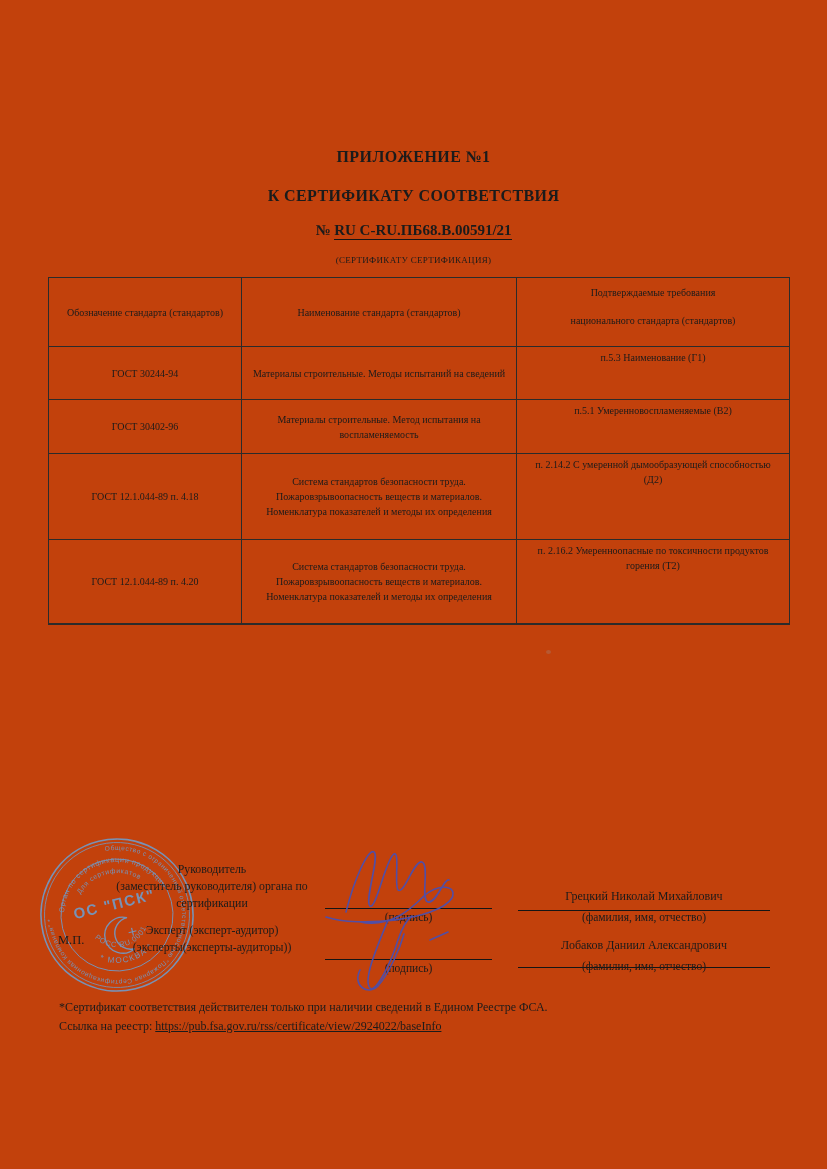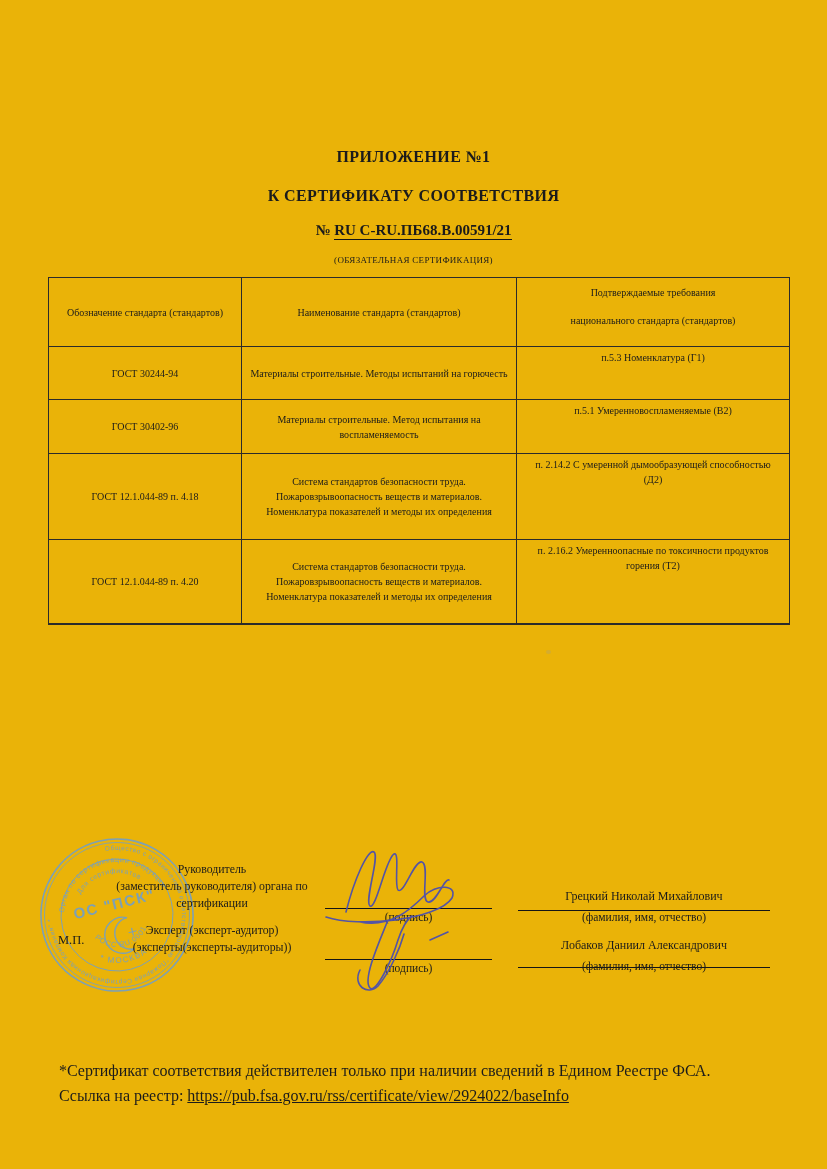--- a/index.html
+++ b/index.html
@@ -1,18 +1,18 @@
 <!DOCTYPE html>
 <html><head>
 <meta charset="utf-8">
 <style>
   html,body { margin:0; padding:0; background:#e8e8e8; }
   .page {
     position:relative; width:827px; height:1169px; margin:0 auto;
-    background:#eab308; overflow:hidden;
+    background:#c2410c; overflow:hidden;
     font-family:"Liberation Serif","DejaVu Serif",serif; color:#1b1b1b;
   }
   
   .titles { position:absolute; top:148px; left:0; width:827px; text-align:center; }
   .title-main { font-size:16px; font-weight:bold; letter-spacing:.4px; margin:0; }
   .title-sub  { font-size:16px; font-weight:bold; letter-spacing:.4px; margin:21px 0 0 0; }
   .cert-no    { font-size:15px; font-weight:bold; margin-top:17px; }
   .cert-no .num { border-bottom:1.6px solid #151515; padding-bottom:1px; }
   .cert-type  { font-size:9px; letter-spacing:.3px; margin-top:16px; }
 
@@ -48,57 +48,57 @@
   .sig-caption-2 { left:325px; top:962px; width:167px; text-align:center; font-size:11.5px; }
   .name-1 { left:518px; top:889px; width:252px; text-align:center; font-size:12px; border-bottom:1.3px solid #151515; padding-bottom:6px; }
   .name-2 { left:518px; top:938px; width:252px; text-align:center; font-size:12px; border-bottom:1.3px solid #151515; padding-bottom:14px; }
   .name-caption-1 { left:518px; top:911px; width:252px; text-align:center; font-size:11.5px; }
   .name-caption-2 { left:518px; top:960px; width:252px; text-align:center; font-size:11.5px; }
 
   .stamp-svg { left:38px; top:836px; width:158px; height:158px; opacity:.88; }
   .sign-svg  { left:318px; top:842px; width:182px; height:150px; }
 
   
-  .footnote { left:59px; top:1059px; width:712px; font-size:16px; line-height:1.55; }
+  .footnote { left:59px; top:998px; width:712px; font-size:12px; line-height:1.55; }
   .footnote a { color:inherit; text-decoration:underline; }
 
   .speck { left:546px; top:650px; width:5px; height:4px; border-radius:50%;
            background:#9a9a9a; opacity:.28; }
 </style>
 </head>
 <body>
 
 <div class="page">
 
   <div class="titles">
     <div class="title-main">ПРИЛОЖЕНИЕ №1</div>
     <div class="title-sub">К СЕРТИФИКАТУ СООТВЕТСТВИЯ</div>
     <div class="cert-no"><span>№ </span><span class="num">RU C-RU.ПБ68.В.00591/21</span></div>
-    <div class="cert-type">(ОБЯЗАТЕЛЬНАЯ СЕРТИФИКАЦИЯ)</div>
+    <div class="cert-type">(СЕРТИФИКАТУ СЕРТИФИКАЦИЯ)</div>
   </div>
 
   <table class="standards">
     <colgroup>
         <col style="width:193px">
         <col style="width:275px">
         <col style="width:273px">
       </colgroup>
     <tbody>
         <tr class="hdr">
       <td>Обозначение стандарта (стандартов)</td>
       <td>Наименование стандарта (стандартов)</td>
       <td class="req-hdr">
         <div class="req-hdr-l1">Подтверждаемые требования</div>
         <div class="req-hdr-l2">национального стандарта (стандартов)</div>
       </td>
     </tr>
     <tr class="r1">
       <td class="c-std">ГОСТ 30244-94</td>
-      <td class="c-name">Материалы строительные. Методы испытаний на горючесть</td>
-      <td class="c-req">п.5.3 Номенклатура (Г1)</td>
+      <td class="c-name">Материалы строительные. Методы испытаний на сведений</td>
+      <td class="c-req">п.5.3 Наименование (Г1)</td>
     </tr>
     <tr class="r2">
       <td class="c-std">ГОСТ 30402-96</td>
       <td class="c-name">Материалы строительные. Метод испытания на воспламеняемость</td>
       <td class="c-req">п.5.1 Умеренновоспламеняемые (В2)</td>
     </tr>
     <tr class="r3">
       <td class="c-std">ГОСТ 12.1.044-89 п. 4.18</td>
       <td class="c-name">Система стандартов безопасности труда. Пожаровзрывоопасность веществ и материалов. Номенклатура показателей и методы их определения</td>
       <td class="c-req">п. 2.14.2 С умеренной дымообразующей способностью (Д2)</td>

